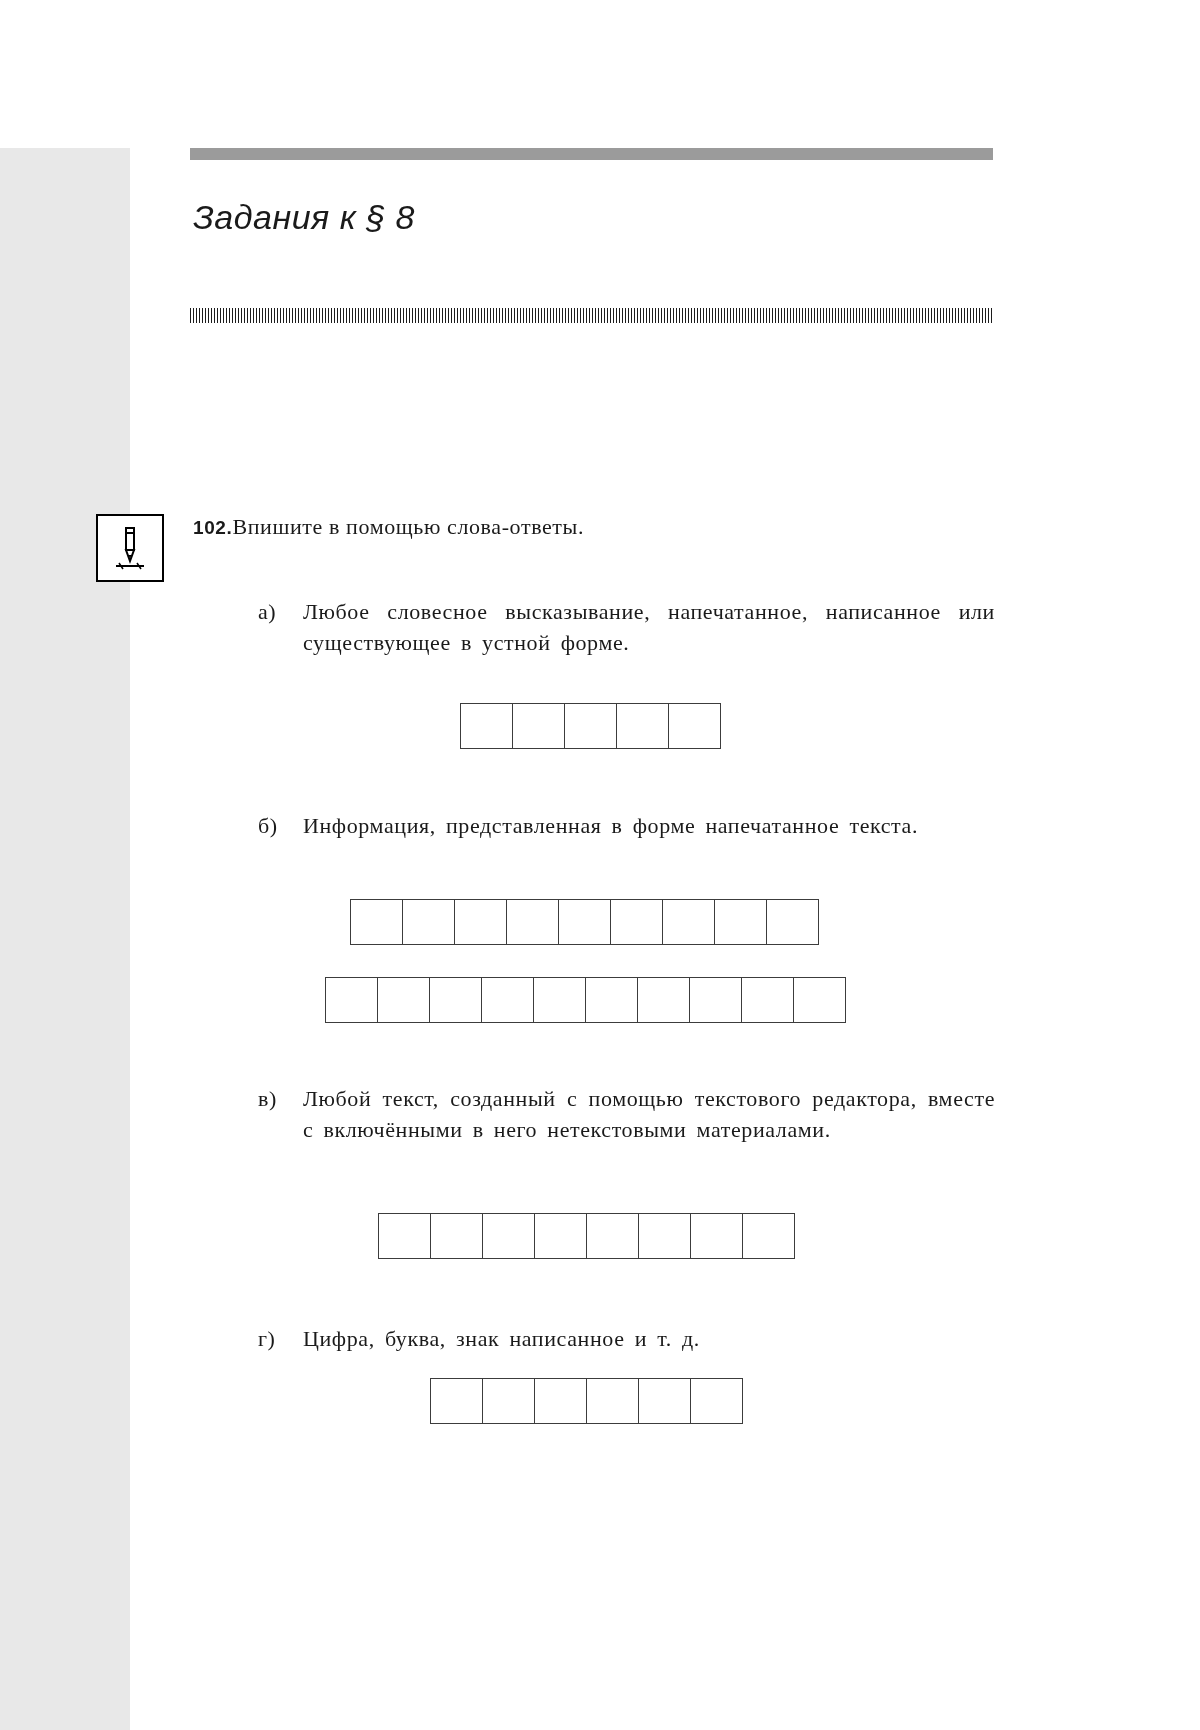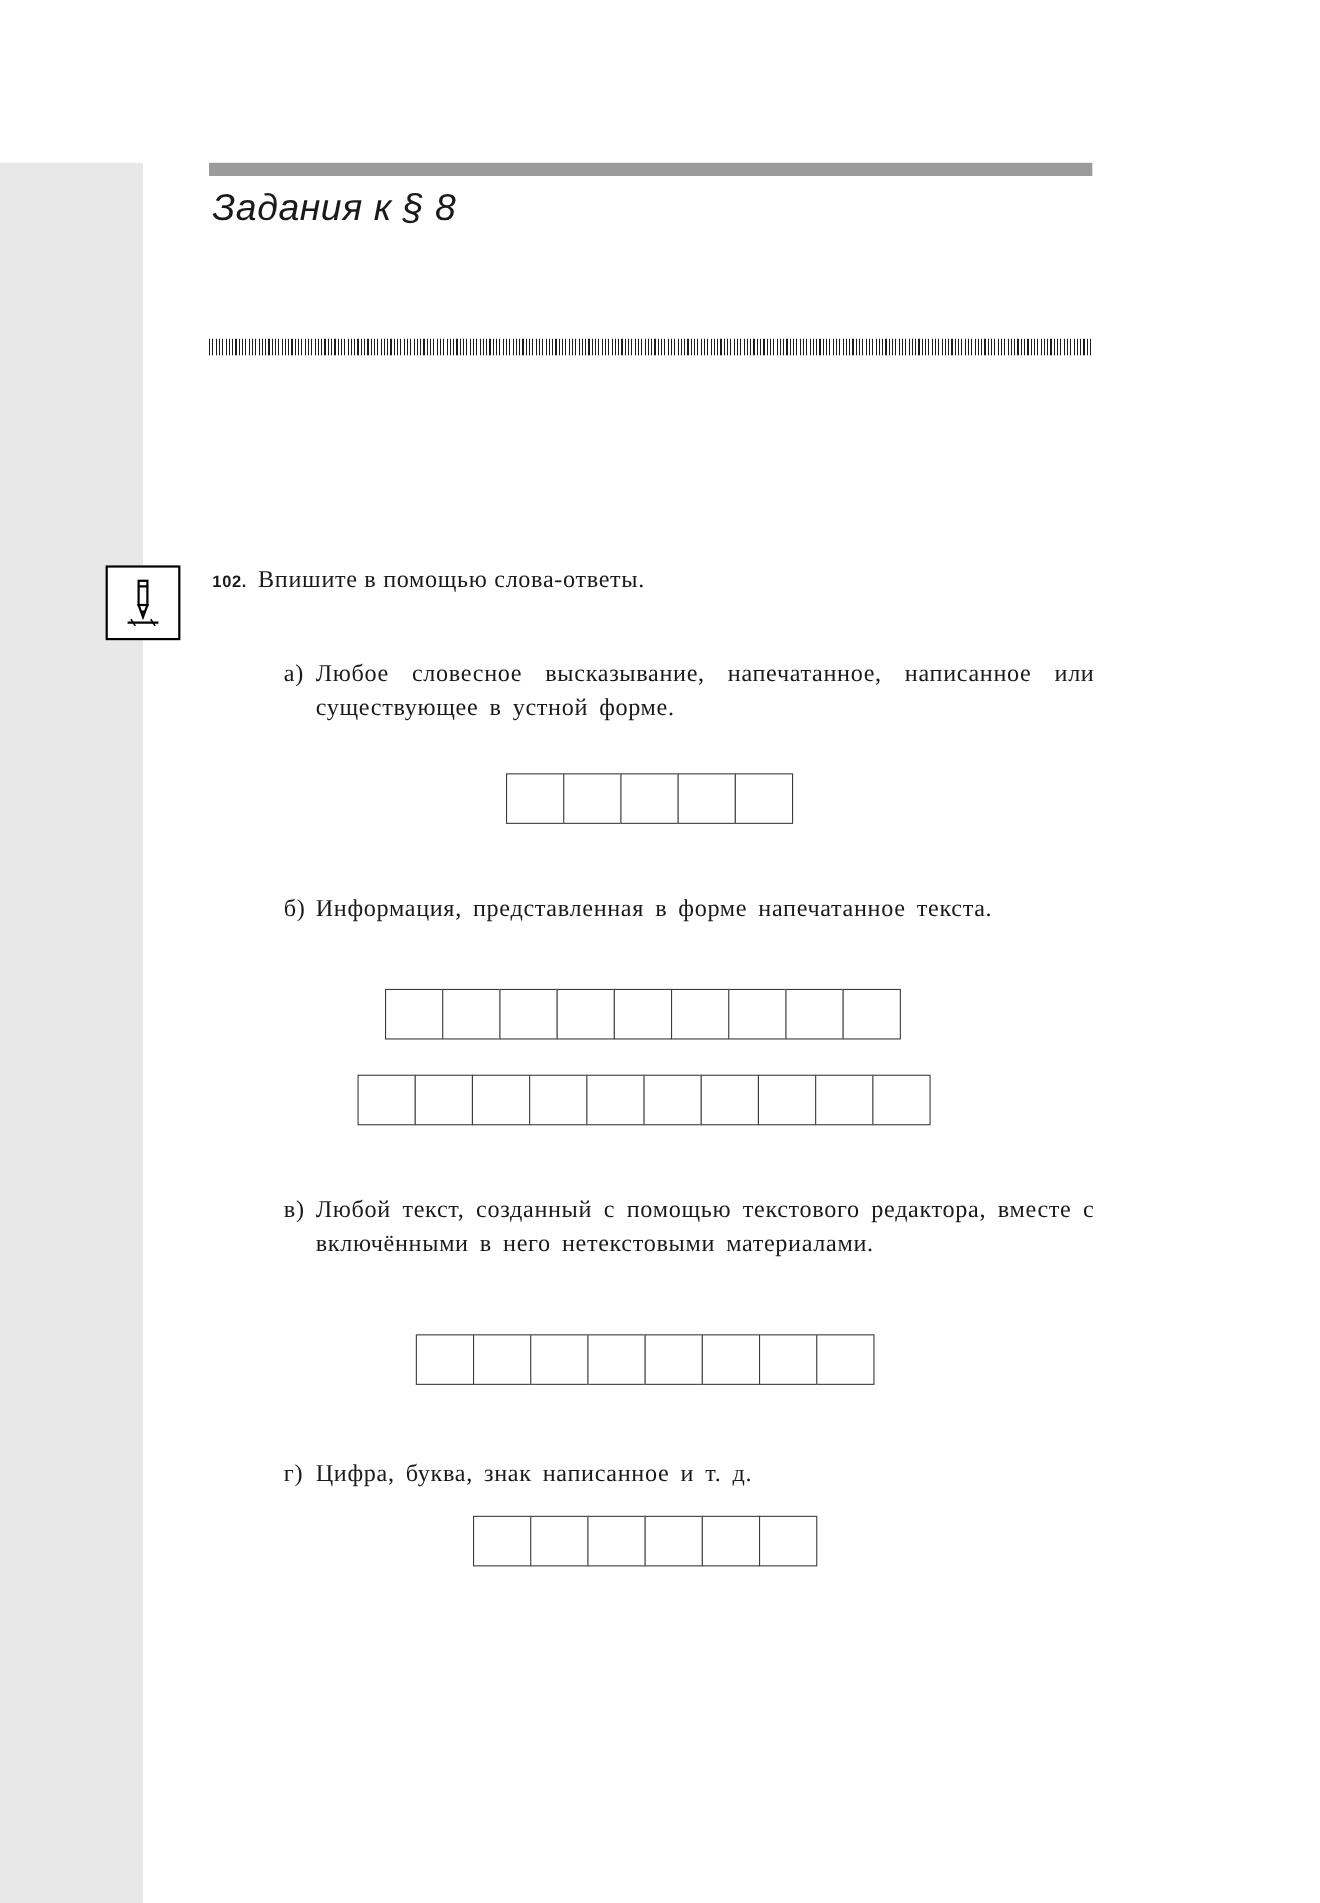--- a/index.html
+++ b/index.html
@@ -15,21 +15,21 @@
     position:absolute; left:0; top:148px;
     width:130px; height:1582px;
     background:#e8e8e8;
   }
   .top-bar {
     position:absolute; left:190px; top:148px;
     width:803px; height:12px;
     background:#9b9b9b;
   }
   .section-title {
-    position:absolute; left:193px; top:170px;
+    position:absolute; left:193px; top:198px;
     font-family:"Liberation Sans", sans-serif;
     font-style:italic;
     font-size:34px;
     letter-spacing:0.5px;
   }
   .chapter-title {
     position:absolute; left:191px; top:243px;
     font-family:"Liberation Sans", sans-serif;
     font-weight:700;
     font-size:37px;
@@ -49,35 +49,35 @@
   }
   .task-line {
     position:absolute; left:193px; top:514px;
     width:800px;
     font-size:22px;
     letter-spacing:0.6px;
   }
   .task-number {
     font-family:"Liberation Sans", sans-serif;
     font-weight:700;
-    font-size:15px;
-    margin-right:10px;
+    font-size:19px;
+    margin-right:0;
   }
   .item {
     position:absolute; left:258px;
     width:737px;
     font-size:22px;
     line-height:31px;
     letter-spacing:0.6px;
   }
   .item-label {
     position:absolute; left:0; top:0;
   }
   .item-text {
-    margin-left:29px;
+    margin-left:45px;
     text-align:justify;
     word-spacing:4px;
   }
   .cells {
     position:absolute;
     display:flex;
   }
   .cell {
     width:53px; height:46px;
     border:1px solid #3c3c3c;

